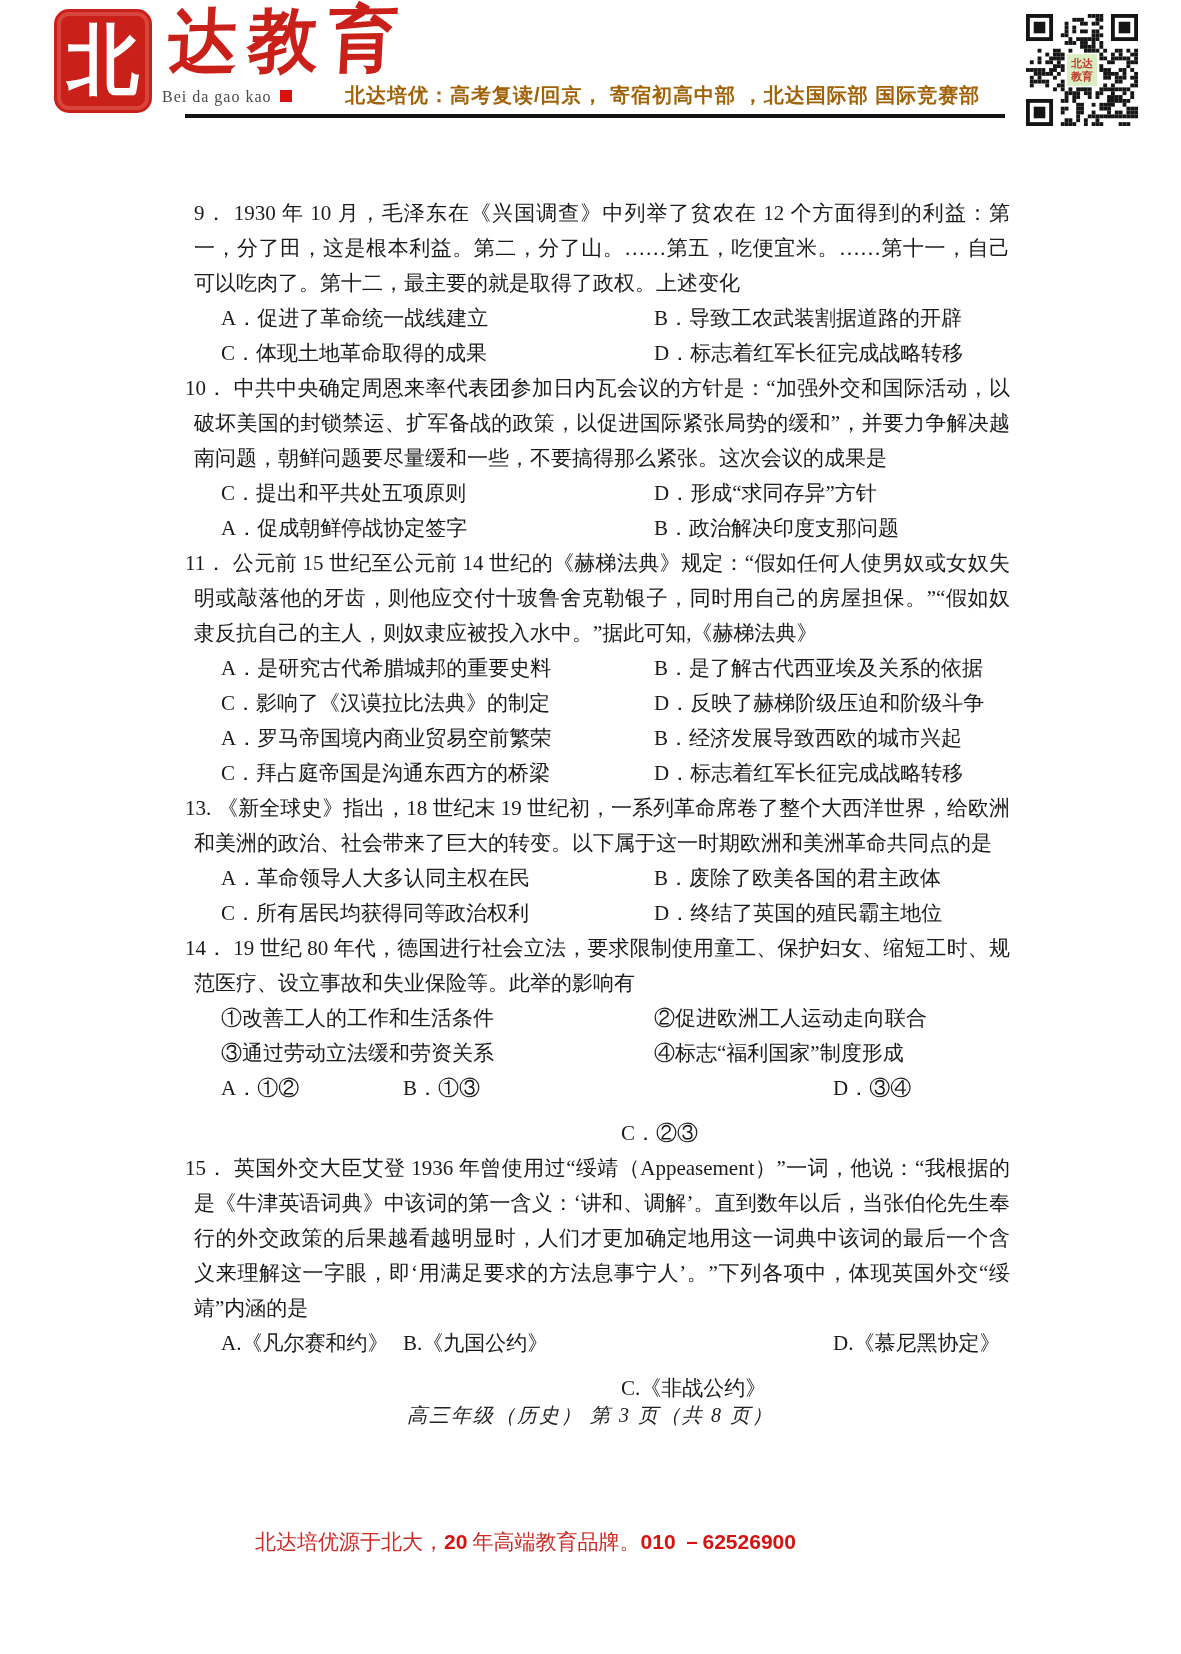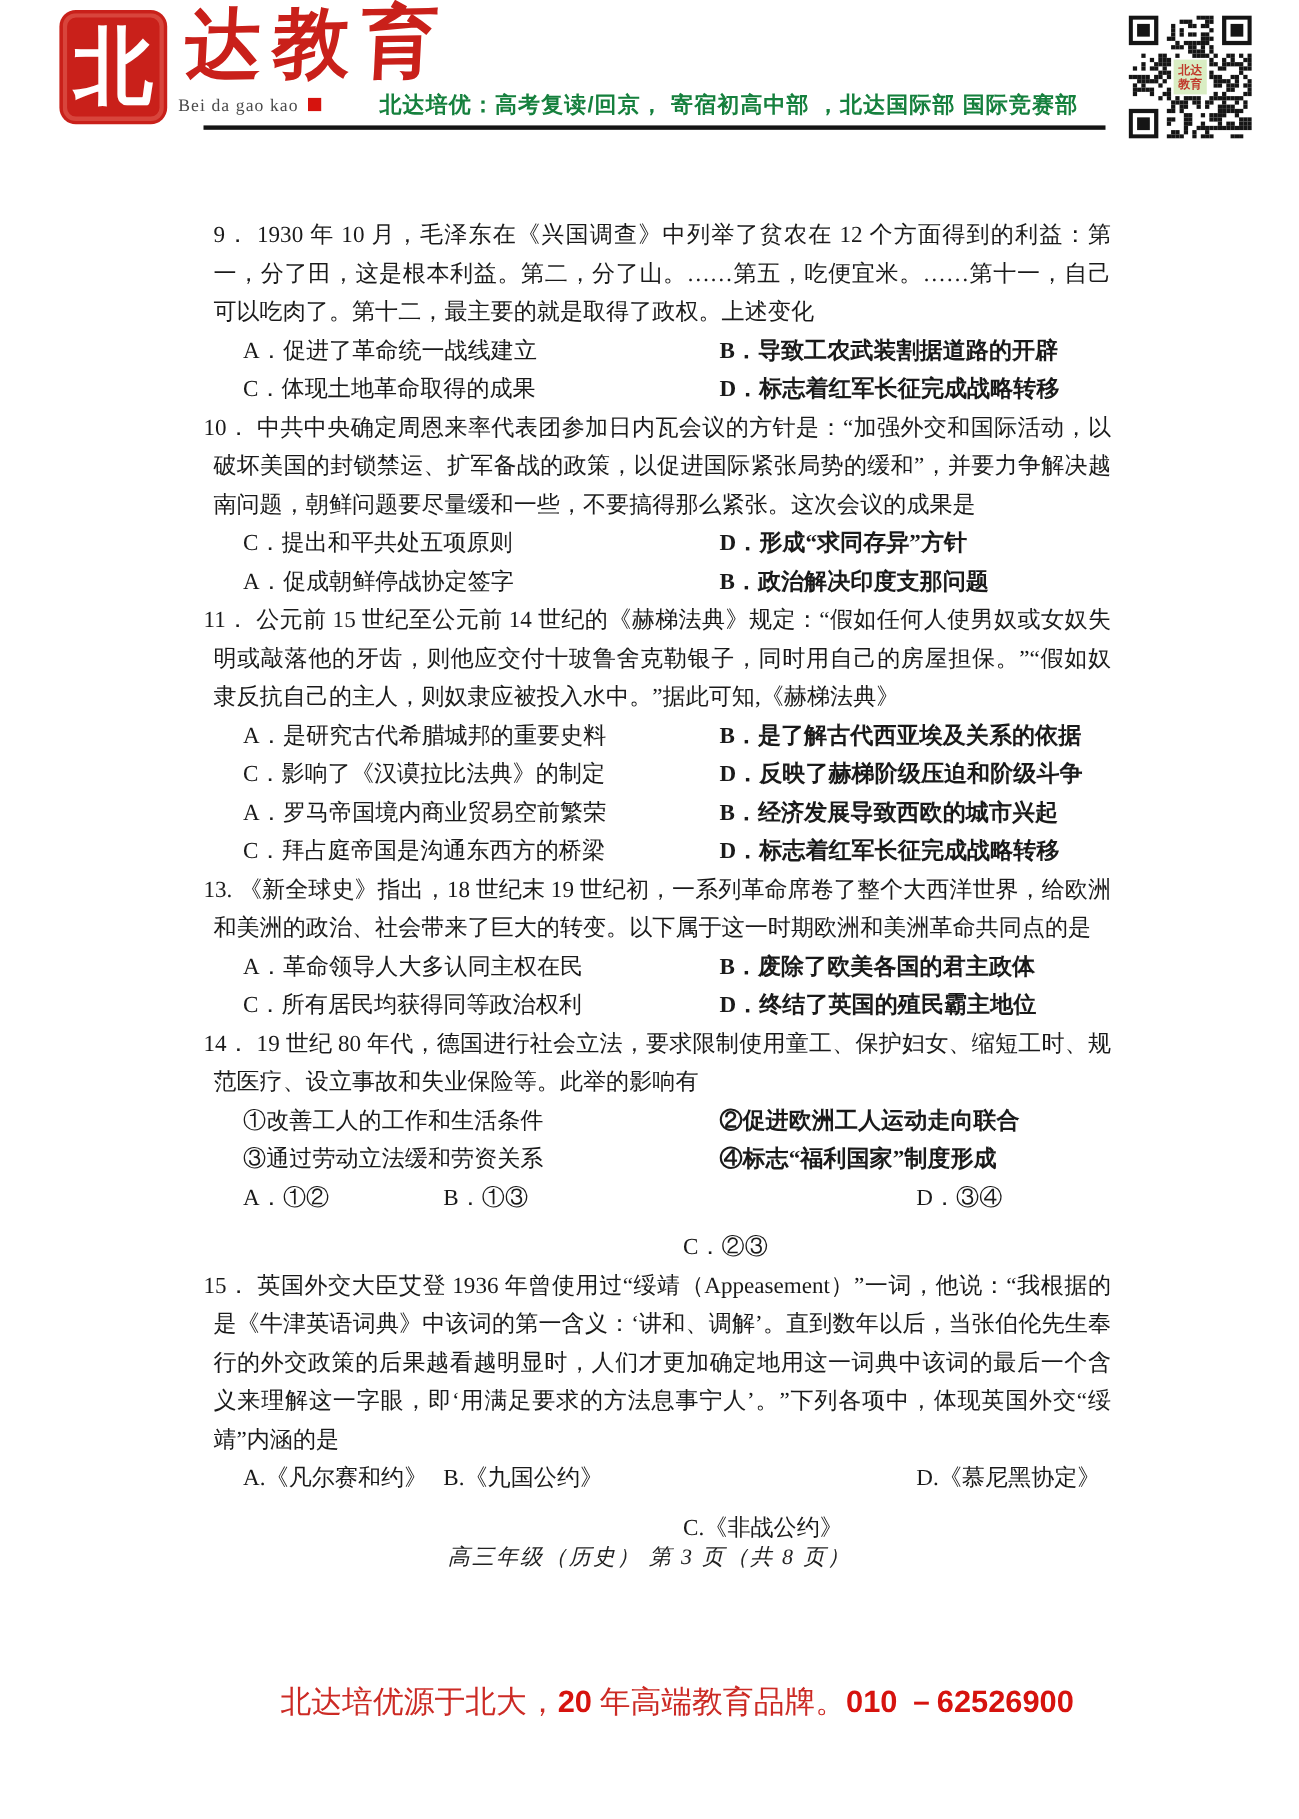--- a/index.html
+++ b/index.html
@@ -30,57 +30,57 @@
     position:absolute; left:162px; top:88px;
     font-size:16px; color:#4a4a4a; letter-spacing:1px;
     font-family:"Liberation Serif",serif;
   }
   .brand-roman .red-sq {
     display:inline-block; width:12px; height:12px; background:#d6130e;
     margin-left:8px;
   }
   .tagline {
     position:absolute; left:345px; top:82px;
-    font-size:20px; font-weight:600; color:#15803d;
+    font-size:20px; font-weight:600; color:#a16207;
     font-family:"Liberation Sans","DejaVu Sans",sans-serif;
     letter-spacing:1px; white-space:nowrap;
   }
   .header-rule {
     position:absolute; left:185px; top:114px; width:820px; height:4px;
     background:#141414;
   }
   .qr-wrap { position:absolute; left:1026px; top:14px; width:112px; height:112px; }
   .qr-wrap svg { width:112px; height:112px; display:block; }
 
   
   .paper-body {
     position:absolute; left:194px; top:196px; width:816px;
     font-size:21px; line-height:35px;
   }
   .q { text-align:justify; }
   .q.wide { text-indent:-9px; }
   .qnum { padding-right:6px; }
   .optrow { display:flex; padding-left:27px;gap:41px; }
   .optrow .o1 { width:392px; flex-shrink:0; }
-  .optrow .o2 { flex:1;font-weight:bold; }
+  .optrow .o2 { flex:1; }
   .choice4 { display:flex; padding-left:27px; }
   .choice4 .c1 { width:182px; flex-shrink:0; }
   .choice4 .c2 { width:218px; flex-shrink:0; }
   .choice4 .c3 { width:212px; flex-shrink:0;margin-top:45px; }
   .choice4 .c4 { flex:1; }
 
   
   .page-footer {
     position:absolute; left:0; top:1402px; width:100%;
     text-align:center; font-size:20px; font-style:italic;
     letter-spacing:2px; color:#222;
   }
   .banner {
     position:absolute; left:255px; top:1528px;
-    font-size:28px; white-space:nowrap;
+    font-size:21px; white-space:nowrap;
   }
   .banner .b-reg  { color:#cc2a24; font-family:"Liberation Serif",serif; }
   .banner .b-bold {
     color:#d6130e; font-weight:bold;
     font-family:"Liberation Sans","DejaVu Sans",sans-serif;
   }
 </style>
 </head>
 <body>
 

